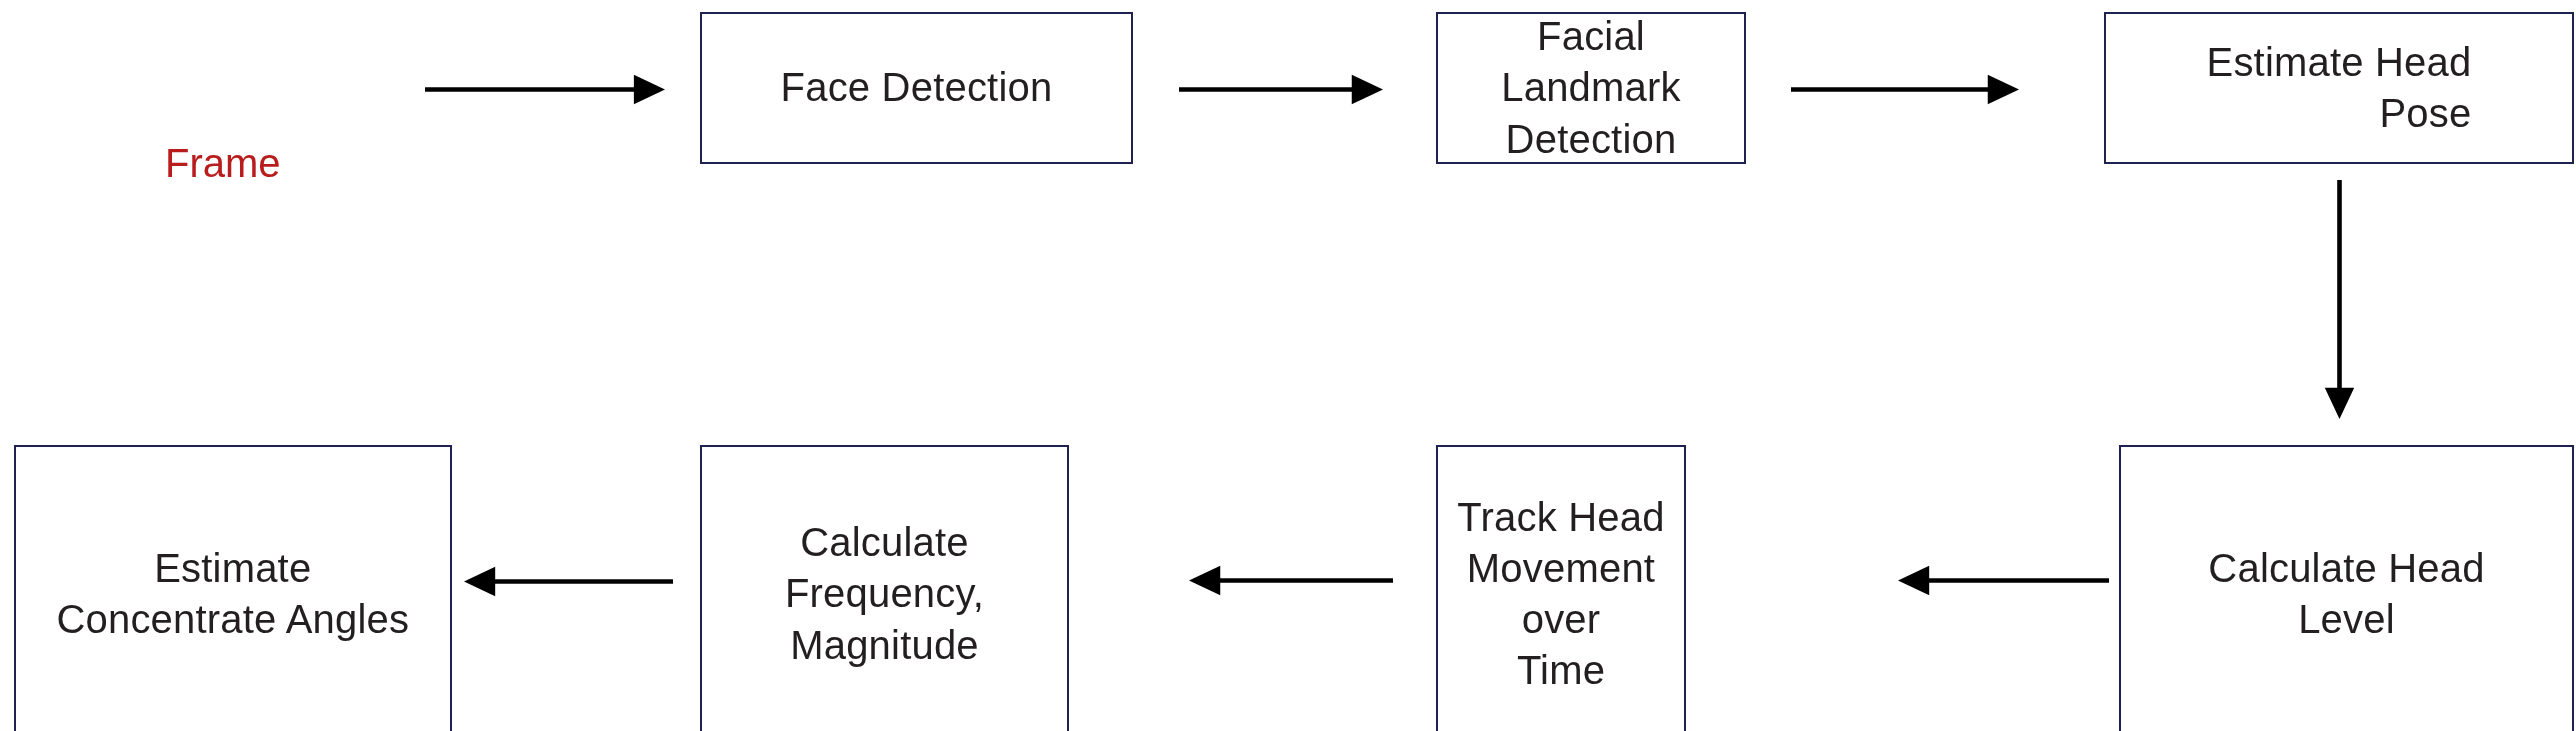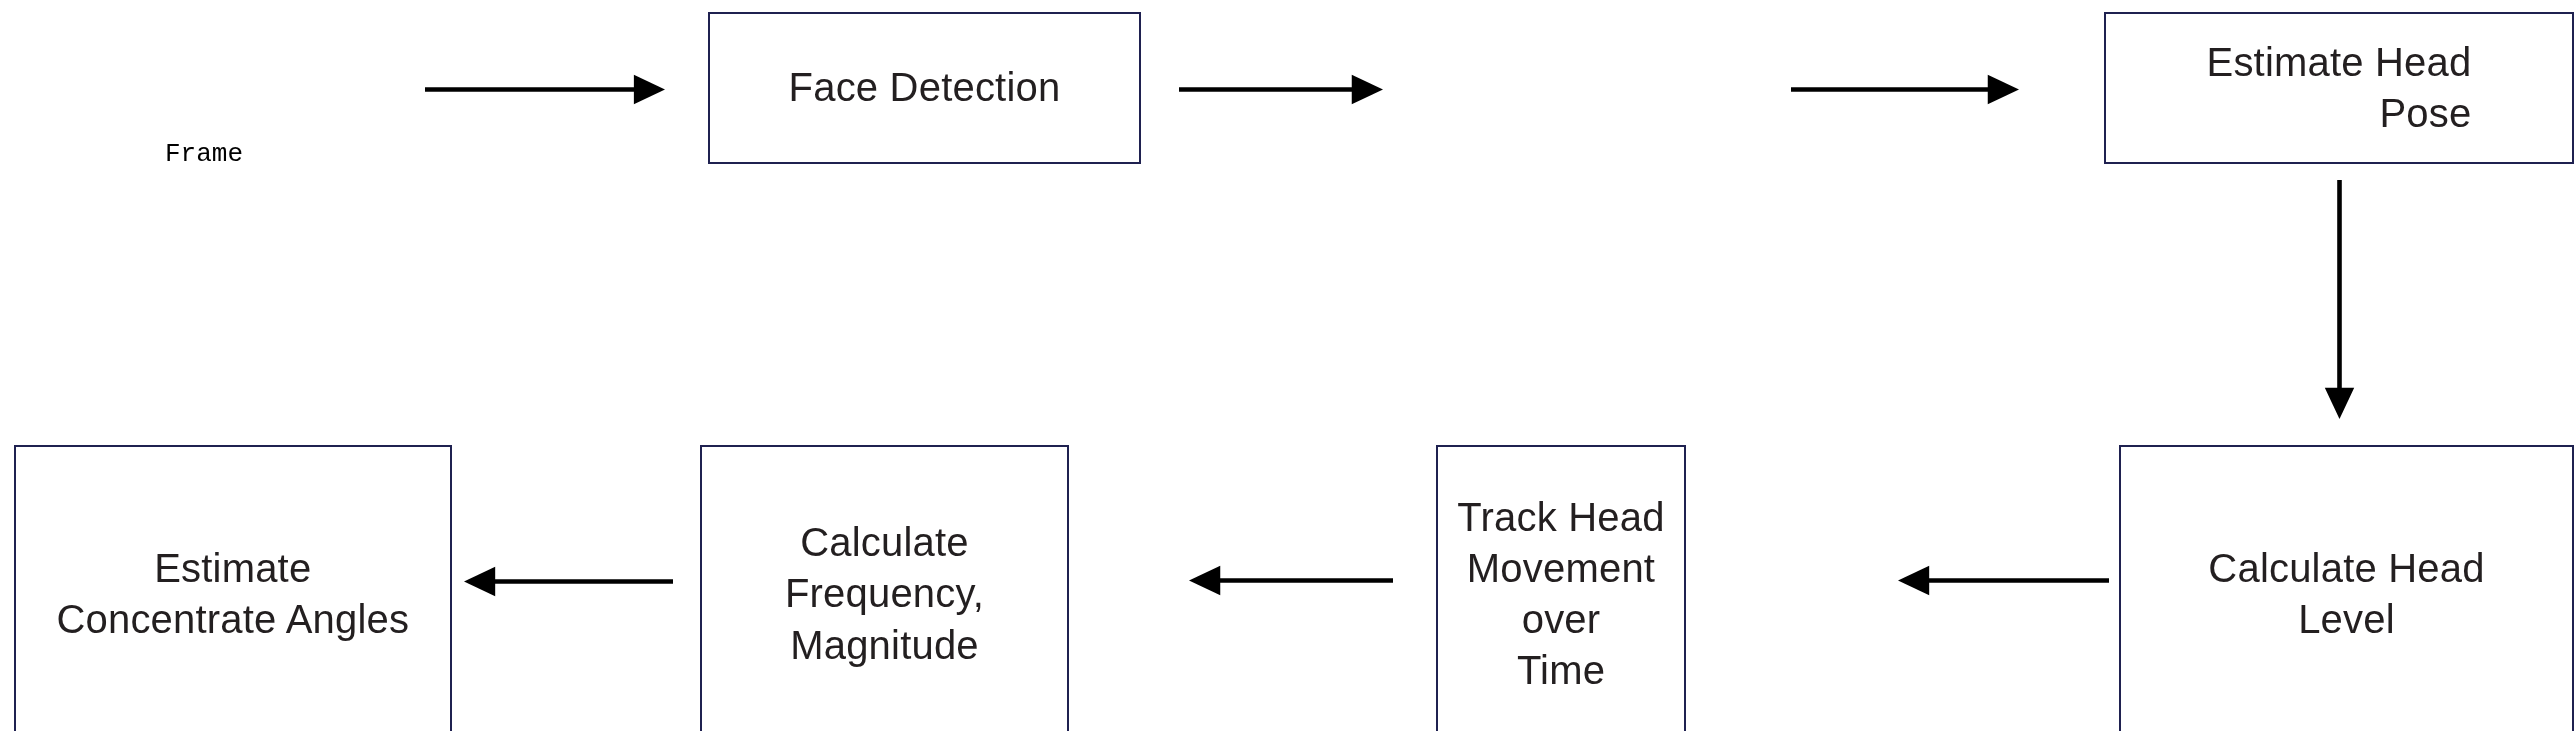--- a/index.html
+++ b/index.html
@@ -29,24 +29,24 @@
     font-size: 40px;
     line-height: 1.28;
     color: #231f20;
     font-family: "Liberation Sans", sans-serif;
     letter-spacing: 0.2px;
     padding: 0 13px;
     white-space: pre-line;
   }
   .free-label {
     position: absolute;
-    font-size: 26px;
+    font-size: 40px;
     line-height: 1.2;
-    color: #000000;
-    font-family: Liberation Mono, monospace;
+    color: #b91c1c;
+    font-family: Liberation Sans, sans-serif;
     white-space: nowrap;
   }
   .edge {
     position: absolute;
     overflow: visible;
   }
   .edge line {
     stroke: #000000;
     stroke-width: 5;
   }
@@ -59,29 +59,33 @@
 
 <div id="canvas">
 
   <div class="free-label" style="left:165px; top:139px;">Frame</div>
 
   <svg class="edge" style="left:425px; top:71px; width:240px; height:37px;" viewBox="0 0 262 40">
     <line x1="0" y1="20" x2="230" y2="20"></line>
     <polygon points="228,4 262,20 228,36"></polygon>
   </svg>
 
-  <div class="node" style="left:700px; top:12px; width:433px; height:152px;margin-left:8px;">
+  <div class="node" style="left:700px; top:12px; width:433px; height:152px;">
     <span class="node-label">Face Detection</span>
   </div>
 
   <svg class="edge" style="left:1179px; top:71px; width:204px; height:37px;" viewBox="0 0 222 40">
     <line x1="0" y1="20" x2="190" y2="20"></line>
     <polygon points="188,4 222,20 188,36"></polygon>
   </svg>
 
+  <div class="node" style="left:1436px; top:12px; width:310px; height:152px;">
+    <span class="node-label">Facial Landmark
+Detection</span>
+  </div>
 
   <svg class="edge" style="left:1791px; top:71px; width:228px; height:37px;" viewBox="0 0 248 40">
     <line x1="0" y1="20" x2="216" y2="20"></line>
     <polygon points="214,4 248,20 214,36"></polygon>
   </svg>
 
   <div class="node" style="left:2104px; top:12px; width:470px; height:152px;text-align:right;">
     <span class="node-label">Estimate Head
 Pose</span>
   </div>

